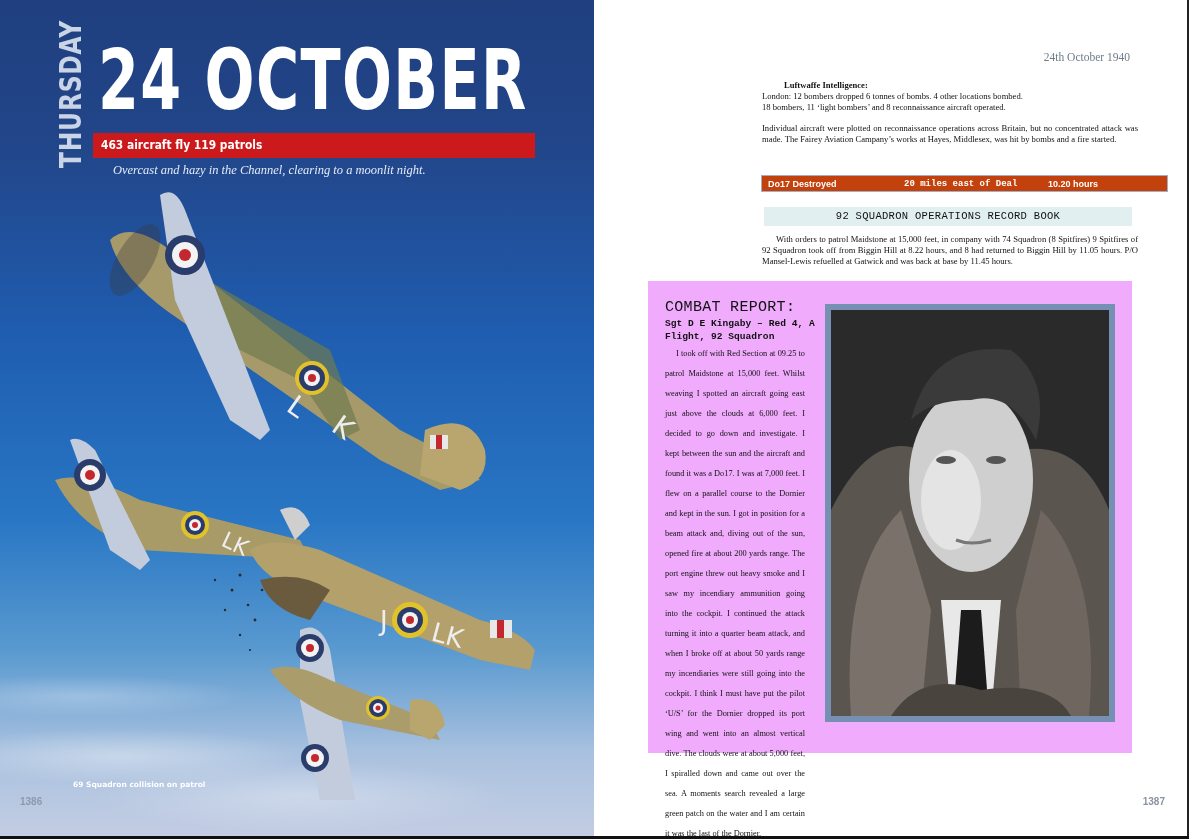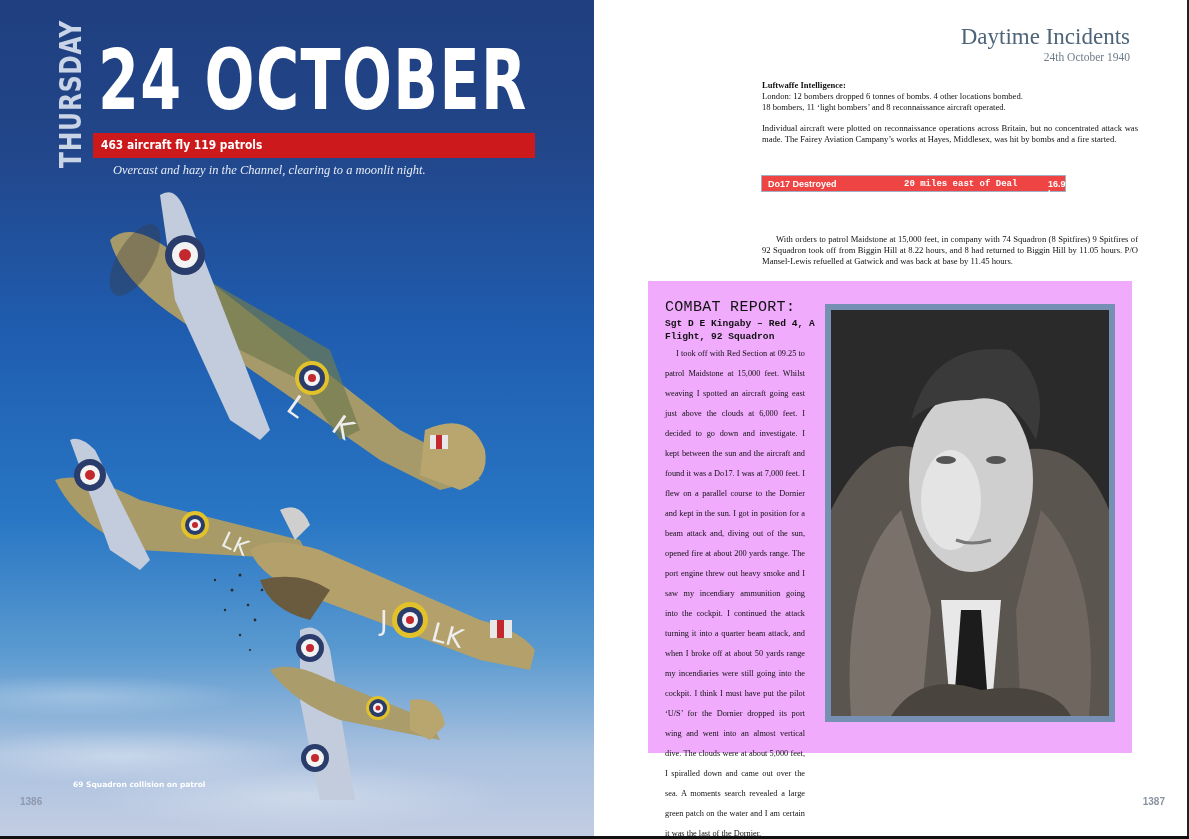--- a/index.html
+++ b/index.html
@@ -54,25 +54,25 @@
     
     .right-page { position: relative; width: 595px; height: 836px; background: #ffffff; border-right: 2px solid #222; }
     .section-title {
       position: absolute; right: 57px; top: 24px; font-size: 23px; color: #4e6478; text-align: right;
     }
     .section-date {
       position: absolute; right: 57px; top: 51px; font-size: 11.5px; color: #6d7b88; text-align: right;
     }
     .body-text { font-size: 8.6px; line-height: 11px; color: #111; }
     .intel-block { position: absolute; left: 168px; top: 80px; width: 376px; }
-    .block-heading { font-weight: bold; }
+    .block-heading { font-weight: bold; margin-left: 22px; }
     .fc-block { position: absolute; left: 168px; top: 123px; width: 376px; text-align: justify; }
 
     .destroyed-bar {
-      position: absolute; left: 167px; top: 175px; width: 305px; height: 17px; background: #ef4444;
+      position: absolute; left: 167px; top: 175px; width: 407px; height: 17px; background: #c2410c;
       border: 1px solid #9fb0c6; display: flex; align-items: center;
       font-family: "Liberation Sans", sans-serif; font-weight: bold; font-size: 9px; color: #ffffff;
     }
     .destroyed-bar span { position: absolute; top: 3px; }
 
     .orb-bar {
       position: absolute; left: 170px; top: 207px; width: 368px; height: 19px; background: #e1eff0;
       font-family: "Liberation Mono", monospace; font-size: 10.5px; color: #111; text-align: center;
       line-height: 19px; letter-spacing: 0.3px;
     }
@@ -201,39 +201,39 @@
     <div class="red-bar">
       <span class="red-bar-text">463 aircraft fly 119 patrols</span>
     </div>
     <div class="weather">Overcast and hazy in the Channel, clearing to a moonlit night.</div>
 
     <div class="caption">69 Squadron collision on patrol</div>
     <div class="page-num-left">1386</div>
   </div>
 
   <div class="right-page">
-    <div class="section-title">Daytime Incidents</div>
     <div class="section-date">24th October 1940</div>
 
     <div class="intel-block body-text">
       <div class="block-heading">Luftwaffe Intelligence:</div>
       <div>London: 12 bombers dropped 6 tonnes of bombs. 4 other locations bombed.</div>
       <div>18 bombers, 11 ‘light bombers’ and 8 reconnaissance aircraft operated.</div>
     </div>
 
     <div class="fc-block body-text">
       <div>Individual aircraft were plotted on reconnaissance operations across Britain, but no concentrated attack was made. The Fairey Aviation Campany’s works at Hayes, Middlesex, was hit by bombs and a fire started.</div>
     </div>
 
     <div class="destroyed-bar">
       <span style="left:6px;">Do17 Destroyed</span>
       <span style="left:142px;font-family:Liberation Mono, monospace;">20 miles east of Deal</span>
-      <span style="left:286px;">16.99  hours</span>
-    </div>
-
+      <span style="left:286px;">10.20  hours</span>
+    </div>
+
+    <div class="orb-bar">92 SQUADRON OPERATIONS RECORD BOOK</div>
     <div class="orb-text body-text">With orders to patrol Maidstone at 15,000 feet, in company with 74 Squadron (8 Spitfires) 9 Spitfires of 92 Squadron took off from Biggin Hill at 8.22 hours, and 8 had returned to Biggin Hill by 11.05 hours. P/O Mansel-Lewis refuelled at Gatwick and was back at base by 11.45 hours.</div>
 
     <div class="combat-panel">
       <div class="combat-title">COMBAT REPORT:</div>
       <div class="combat-subtitle">Sgt D E Kingaby – Red 4, A Flight, 92 Squadron</div>
       <div class="combat-text">
         <p>I took off with Red Section at 09.25 to patrol Maidstone at 15,000 feet. Whilst weaving I spotted an aircraft going east just above the clouds at 6,000 feet. I decided to go down and investigate. I kept between the sun and the aircraft and found it was a Do17. I was at 7,000 feet. I flew on a parallel course to the Dornier and kept in the sun. I got in position for a beam attack and, diving out of the sun, opened fire at about 200 yards range. The port engine threw out heavy smoke and I saw my incendiary ammunition going into the cockpit. I continued the attack turning it into a quarter beam attack, and when I broke off at about 50 yards range my incendiaries were still going into the cockpit. I think I must have put the pilot ‘U/S’ for the Dornier dropped its port wing and went into an almost vertical dive. The clouds were at about 5,000 feet, I spiralled down and came out over the sea. A moments search revealed a large green patch on the water and I am certain it was the last of the Dornier.</p>
         <p>I climbed up above the clouds to see if I could see anything else and came home.</p>
       </div>
 

